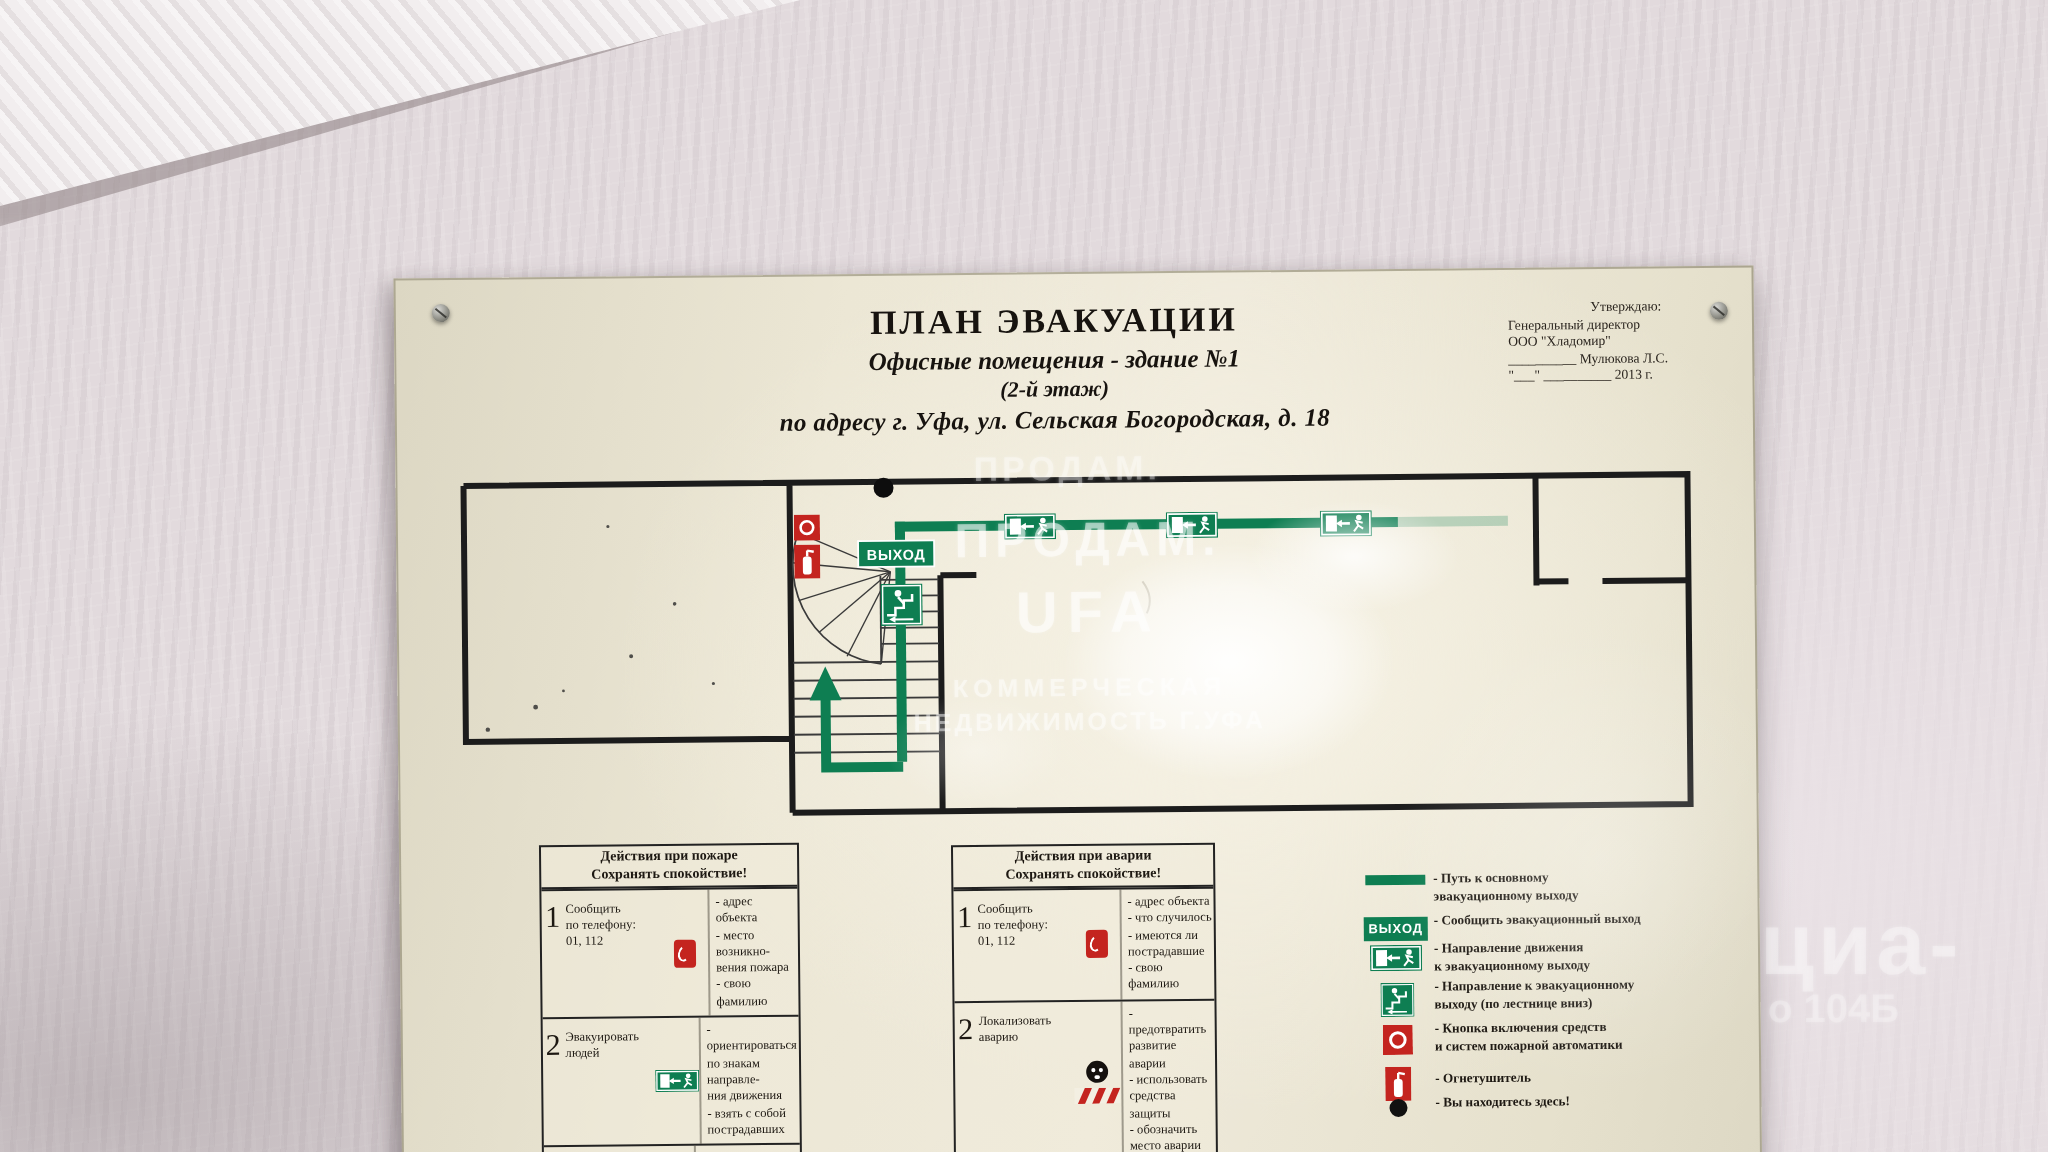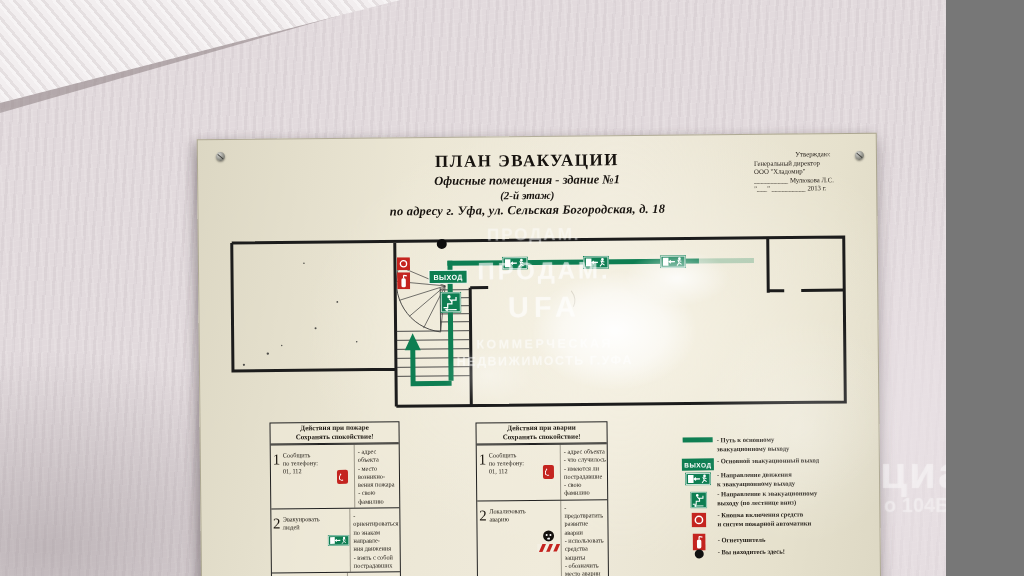--- a/index.html
+++ b/index.html
@@ -1,16 +1,16 @@
 <!DOCTYPE html>
 <html><head>
 <meta charset="utf-8">
 <style>
   html,body{margin:0;padding:0;background:#777;}
-  .scene{position:relative;width:946px;height:576px;overflow:hidden;
+  .scene{position:relative;width:1024px;height:576px;overflow:hidden;
     font-family:"Liberation Serif",serif;}
   
   .wall{position:absolute;inset:0;background-color:#e2dadd;
     background-image:
       radial-gradient(ellipse 600px 400px at 85% 75%, #eae2e6, rgba(0,0,0,0) 70%),
       radial-gradient(ellipse 500px 300px at 5% 95%, rgba(148,138,142,.45), rgba(0,0,0,0) 65%),
       repeating-linear-gradient(86deg, rgba(255,255,255,.10) 0 2px, rgba(0,0,0,0) 2px 7px),
       repeating-linear-gradient(94deg, rgba(110,95,105,.06) 0 3px, rgba(0,0,0,0) 3px 9px),
       repeating-linear-gradient(171deg, rgba(255,255,255,.07) 0 1px, rgba(0,0,0,0) 1px 6px);}
   .ceil-shadow{position:absolute;left:-10px;top:-12px;width:450px;height:130px;
@@ -324,21 +324,21 @@
       <div class="legicon">
           <div class="bar-green"></div>
         </div>
       <div class="leglabel">- Путь к основному
 эвакуационному выходу</div>
     </div>
     <div class="legrow" style="left:478px;top:322px;">
       <div class="legicon">
           <div class="badge-exit">ВЫХОД</div>
         </div>
-      <div class="leglabel">- Основной эвакуационный выход</div>
+      <div class="leglabel">- Сообщить эвакуационный выход</div>
     </div>
     <div class="legrow" style="left:478px;top:336px;">
       <div class="legicon">
           <svg class="mini" width="26" height="13" viewBox="0 0 26 13">
             <use href="#sym-exit"></use>
           </svg>
         </div>
       <div class="leglabel">- Направление движения
 к эвакуационному выходу</div>
     </div>

